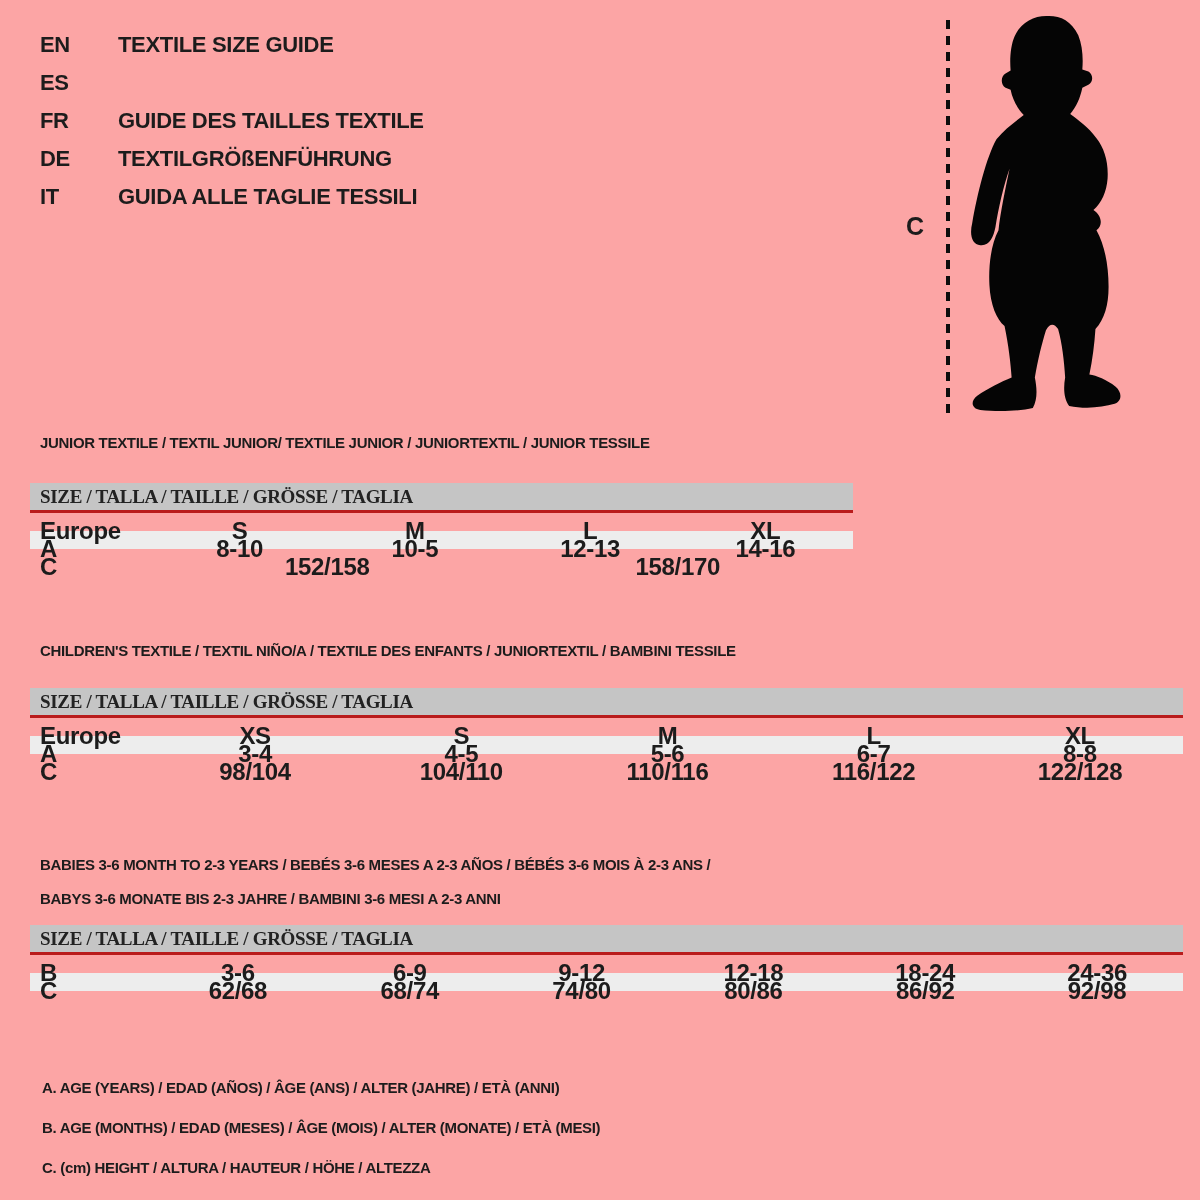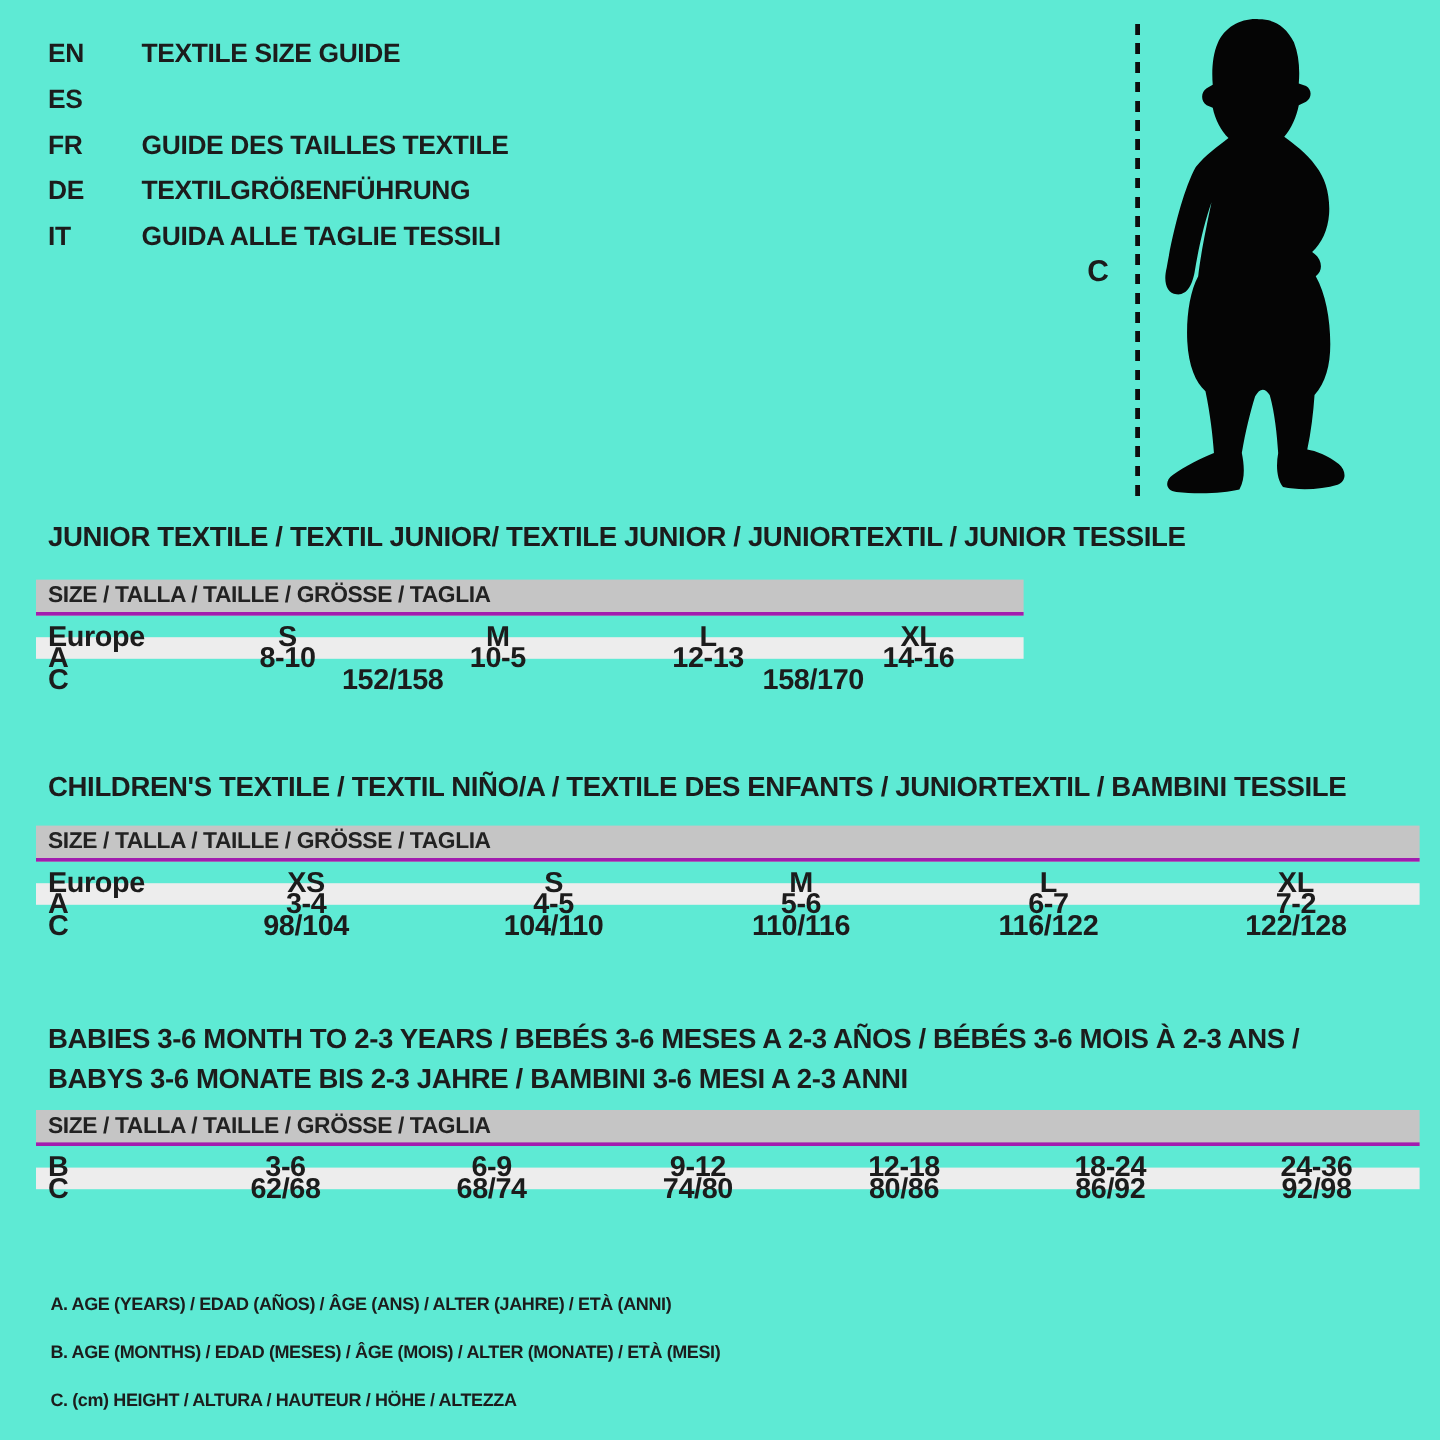--- a/index.html
+++ b/index.html
@@ -1,49 +1,49 @@
 <!DOCTYPE html>
 <html><head>
 <meta charset="utf-8">
 <style>
   html,body{margin:0;padding:0;}
   .page{
     position:relative;
     width:1200px;height:1200px;
-    background:#5eead4;
+    background:#fca5a5;
     font-family:"Liberation Sans","DejaVu Sans",sans-serif;
     font-weight:700;
     color:#1c1c1c;
     letter-spacing:-0.02em;
     overflow:hidden;
   }
   
   .lang-block{position:absolute;left:40px;top:26px;}
   .lang-row{display:flex;line-height:38px;font-size:22px;}
   .lang-code{width:78px;flex:0 0 78px;}
   
   .measure-line{
     position:absolute;left:946px;top:20px;width:4px;height:398px;
     background:repeating-linear-gradient(to bottom,#0d0d0d 0 9px,transparent 9px 16px);
   }
   .measure-label{position:absolute;left:906px;top:212px;font-size:25px;}
   .silhouette{position:absolute;left:962px;top:14px;}
   
-  .section-heading{position:absolute;left:40px;font-size:23px;white-space:nowrap;}
+  .section-heading{position:absolute;left:40px;font-size:15px;white-space:nowrap;}
   .heading-junior{top:434px;}
   .heading-children{top:642px;}
   .heading-babies{top:848px;line-height:34px;}
   .sg-table{position:absolute;left:30px;}
   .t-junior{top:483px;width:823px;}
   .t-children{top:688px;width:1153px;}
   .t-babies{top:925px;width:1153px;}
   .size-bar{
-    background:#c5c5c5;border-bottom:3px solid #a21caf;
+    background:#c5c5c5;border-bottom:3px solid #b91c1c;
     height:27px;line-height:27px;padding-left:10px;
-    font-size:19px;color:#222;
+    font-size:19px;color:#222;font-family:Liberation Serif, serif;
   }
   .t-row{display:flex;height:18px;line-height:35px;font-size:24px;}
   .t-row.shaded{background:#ededed;}
   .cell{flex:1;text-align:center;}
   .cell.c0{flex:0 0 112px;text-align:left;padding-left:10px;}
   
   .legend-block{position:absolute;left:42px;top:1068px;}
   .legend-line{line-height:40px;font-size:15px;white-space:nowrap;}
 </style>
 </head>
@@ -149,21 +149,21 @@
       <div class="cell">M</div>
       <div class="cell">L</div>
       <div class="cell">XL</div>
     </div>
     <div class="t-row shaded">
       <div class="cell c0">A</div>
       <div class="cell">3-4</div>
       <div class="cell">4-5</div>
       <div class="cell">5-6</div>
       <div class="cell">6-7</div>
-      <div class="cell">7-2</div>
+      <div class="cell">8-8</div>
     </div>
     <div class="t-row">
       <div class="cell c0">C</div>
       <div class="cell">98/104</div>
       <div class="cell">104/110</div>
       <div class="cell">110/116</div>
       <div class="cell">116/122</div>
       <div class="cell">122/128</div>
     </div>
   </div>

